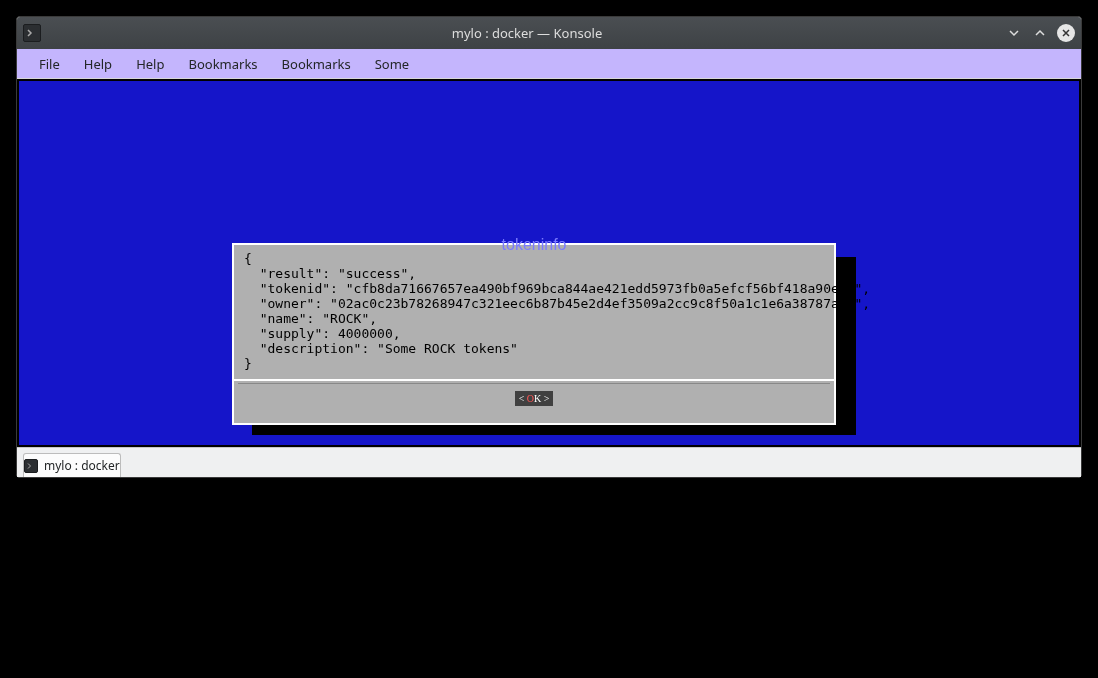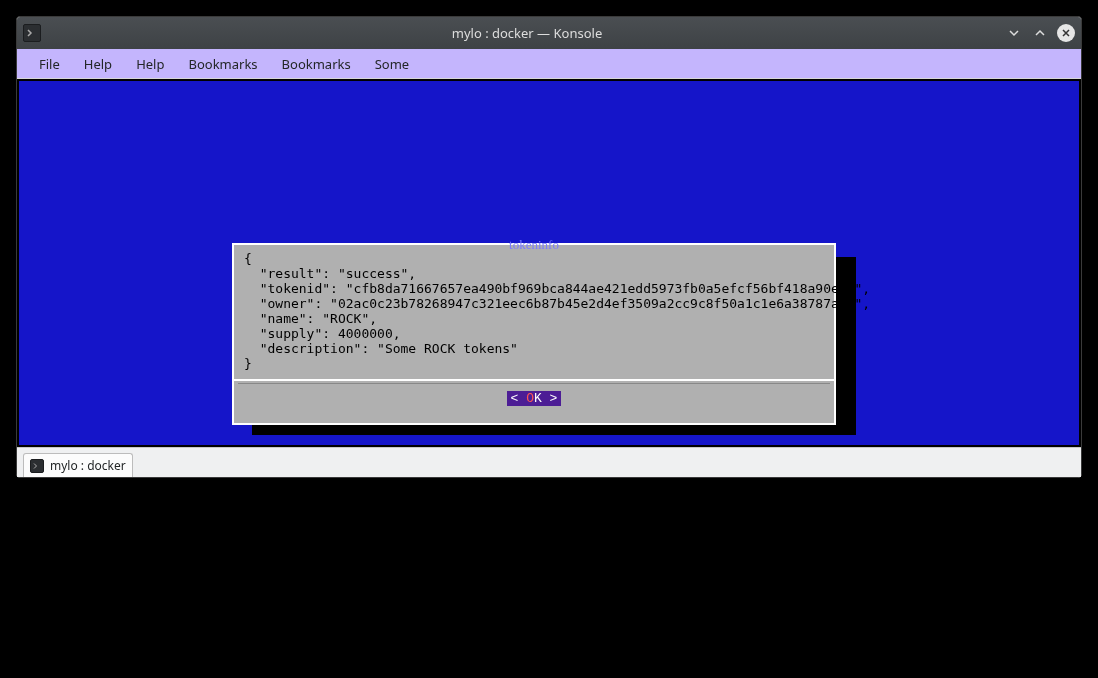--- a/index.html
+++ b/index.html
@@ -122,22 +122,22 @@
   border: 2px solid #fff;
   padding: 0;
 }
 .dlg-title {
   position: absolute;
   top: -8px;
   left: 0;
   right: 0;
   text-align: center;
   color: #7b7bff;
-  font-family: Liberation Serif, serif;
-  font-size: 13px;
+  font-family: Liberation Sans, sans-serif;
+  font-size: 16px;
 }
 .dlg-content {
   padding: 6px 10px 4px 10px;
   color: #000;
   font-family: "DejaVu Sans Mono", monospace;
   font-size: 13px;
   line-height: 15px;
   white-space: pre;
   border-bottom: 2px solid #fff;
   height: 136px;
@@ -146,43 +146,43 @@
   height: 30px;
   display: flex;
   align-items: center;
   justify-content: center;
   background: #b0b0b0;
   border-top: 1px solid #888;
   margin: 2px 4px 4px 4px;
 }
 
 .dlg-ok-real {
-  font-family: Liberation Mono, monospace;
-  font-size: 13px;
-  background: #4c1d95;
+  font-family: Liberation Serif, serif;
+  font-size: 10px;
+  background: #404040;
   color: #fff;
   padding: 0 4px;
 }
 .dlg-ok-real .hot { color: #ff5555; }
 .tabbar {
   height: 30px;
   background: #eff0f1;
   border-top: 1px solid #c8c8c8;
   display: flex;
   align-items: flex-end;
   padding: 0 6px;
 }
 .tab {
   display: flex;
   align-items: center;
   gap: 6px;
   background: #fcfcfc;
   border: 1px solid #bcbcbc;
   border-bottom: none;
-  padding: 4px 6px;
+  padding: 4px 0;
   font-size: 12px;
   color: #232627;
   border-top-left-radius: 3px;
   border-top-right-radius: 3px;
   height: 24px;
 }
 .tab .tab-icon {
   width: 14px;
   height: 14px;
   background: #2b2e31;

